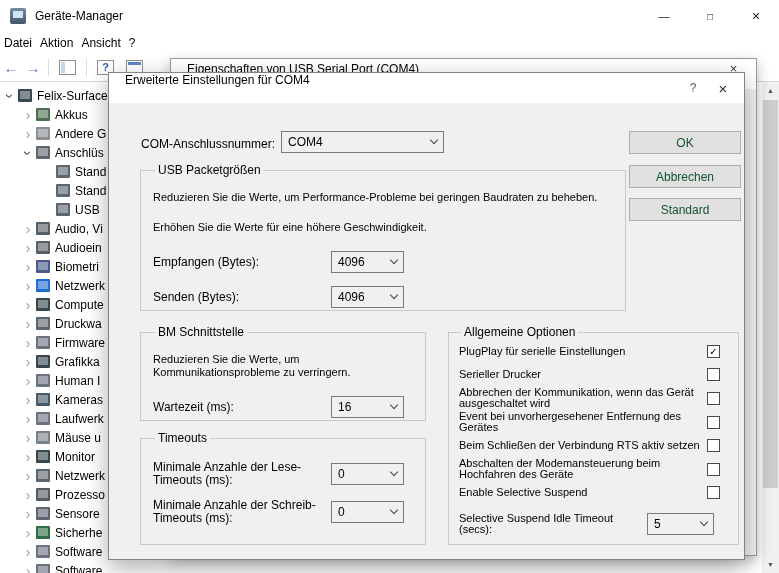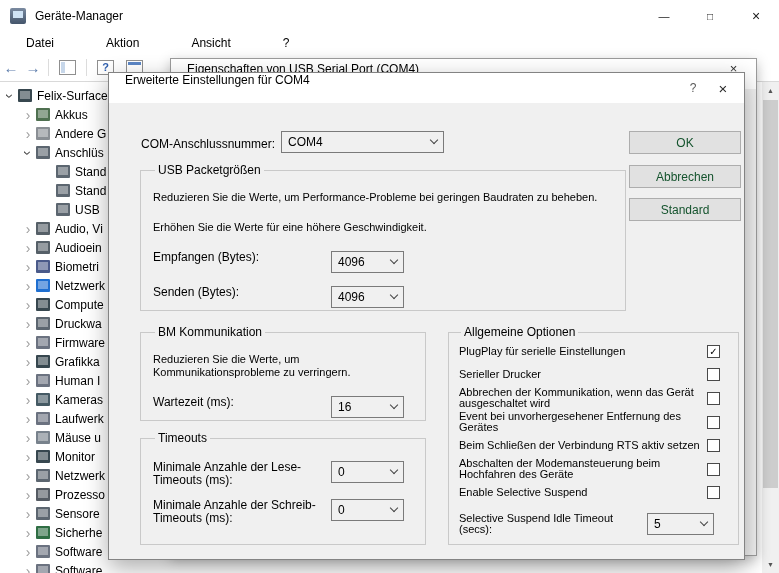--- a/index.html
+++ b/index.html
@@ -9,21 +9,21 @@
 
   
   .titlebar{position:absolute;top:0;left:0;right:0;height:32px;background:#fff;display:flex;align-items:center}
   .app-icon{width:16px;height:16px;margin-left:10px;position:relative;background:linear-gradient(#7a8aa0,#44556b);border-radius:2px;flex:none}
   .app-icon::after{content:"";position:absolute;left:3px;top:3px;right:3px;bottom:6px;background:#cfe3f5}
   .wtitle{margin-left:9px;font-size:12px}
   .win-controls{margin-left:auto;display:flex;height:100%}
   .wc{width:46px;height:100%;display:flex;align-items:center;justify-content:center;font-size:11px;color:#1a1a1a}
   .wc-max{font-size:10px}.wc-close{font-size:14px}
   .menubar{position:absolute;top:32px;left:0;right:0;height:22px;display:flex;align-items:center;font-size:12px;background:#fff}
-  .menu-item{padding:0 26px;height:100%;display:flex;align-items:center}
+  .menu-item{padding:0 4px;height:100%;display:flex;align-items:center}
   .toolbar{position:absolute;top:54px;left:0;right:0;height:28px;background:#fff;border-bottom:1px solid #d9d9d9;display:flex;align-items:center}
   .tb-arrow{font-size:15px;color:#5c7cab;width:22px;text-align:center;flex:none}
   .tb-sep{width:1px;height:17px;background:#dcdcdc;margin:0 4px;flex:none}
   .tb-icon{width:17px;height:15px;margin:0 6px;position:relative;flex:none;background:#fff;border:1px solid #8f8f8f}
   .tbi-tree::after{content:"";position:absolute;left:1px;top:1px;width:4px;bottom:1px;background:#c7d7ea}
   .tbi-help{color:#2f5fae;font-size:11px;font-weight:bold;text-align:center;line-height:12px}
   .tbi-props::after{content:"";position:absolute;left:1px;top:1px;right:1px;height:3px;background:#5b86c5}
 
   
   .content{position:absolute;top:82px;left:0;right:0;bottom:0;background:#fff}
@@ -73,21 +73,21 @@
   .btn-ok{left:520px;top:28px}.btn-cancel{left:520px;top:62px}.btn-default{left:520px;top:95px}
 
   .group{position:absolute;border:1px solid #c9c9c9;padding:4px 12px 8px}
   .group legend{font-size:12px;padding:0 3px;margin-left:2px}
   .usb-group{left:31px;top:60px;width:486px;height:148px}
   .bm-group{left:31px;top:222px;width:286px;height:96px}
   .timeouts-group{left:31px;top:328px;width:286px;height:114px}
   .options-group{left:339px;top:222px;width:291px;height:220px;padding:2px 10px 6px}
   .gtext{font-size:11px;line-height:13px;margin:10px 0 17px}
   .gtext.nowrap{white-space:nowrap}
-  .frow{display:flex;margin-bottom:13px;font-size:12px}
+  .frow{display:flex;align-items:center;margin-bottom:13px;font-size:12px}
   .flabel{width:178px;flex:none;line-height:13px}
   .combo.small{width:73px;flex:none}
   .timeouts-group .frow{margin-top:12px;margin-bottom:2px}
 
   .opt-row{display:flex;align-items:center;min-height:21px;margin-bottom:2px}
   .opt-label{flex:1;font-size:11px;line-height:11px;padding-right:6px}
   .checkbox{width:13px;height:13px;flex:none;border:1px solid #494949;background:#fff;font-size:10px;line-height:11px;text-align:center;margin-right:8px}
   .suspend-row{margin-top:10px}
   .combo.tiny{width:67px;margin-right:14px;flex:none}
 </style>
@@ -300,21 +300,21 @@
         <div class="frow">
           <span class="flabel">Senden (Bytes):</span>
           <div class="combo small">
             <span class="combo-val">4096</span>
             <span class="combo-arrow"></span>
           </div>
         </div>
       </fieldset>
 
       <fieldset class="group bm-group">
-        <legend>BM Kommunikation</legend>
+        <legend>BM Schnittstelle</legend>
         <p class="gtext">Reduzieren Sie die Werte, um Kommunikationsprobleme zu verringern.</p>
         <div class="frow">
           <span class="flabel">Wartezeit (ms):</span>
           <div class="combo small">
             <span class="combo-val">16</span>
             <span class="combo-arrow"></span>
           </div>
         </div>
       </fieldset>
 

